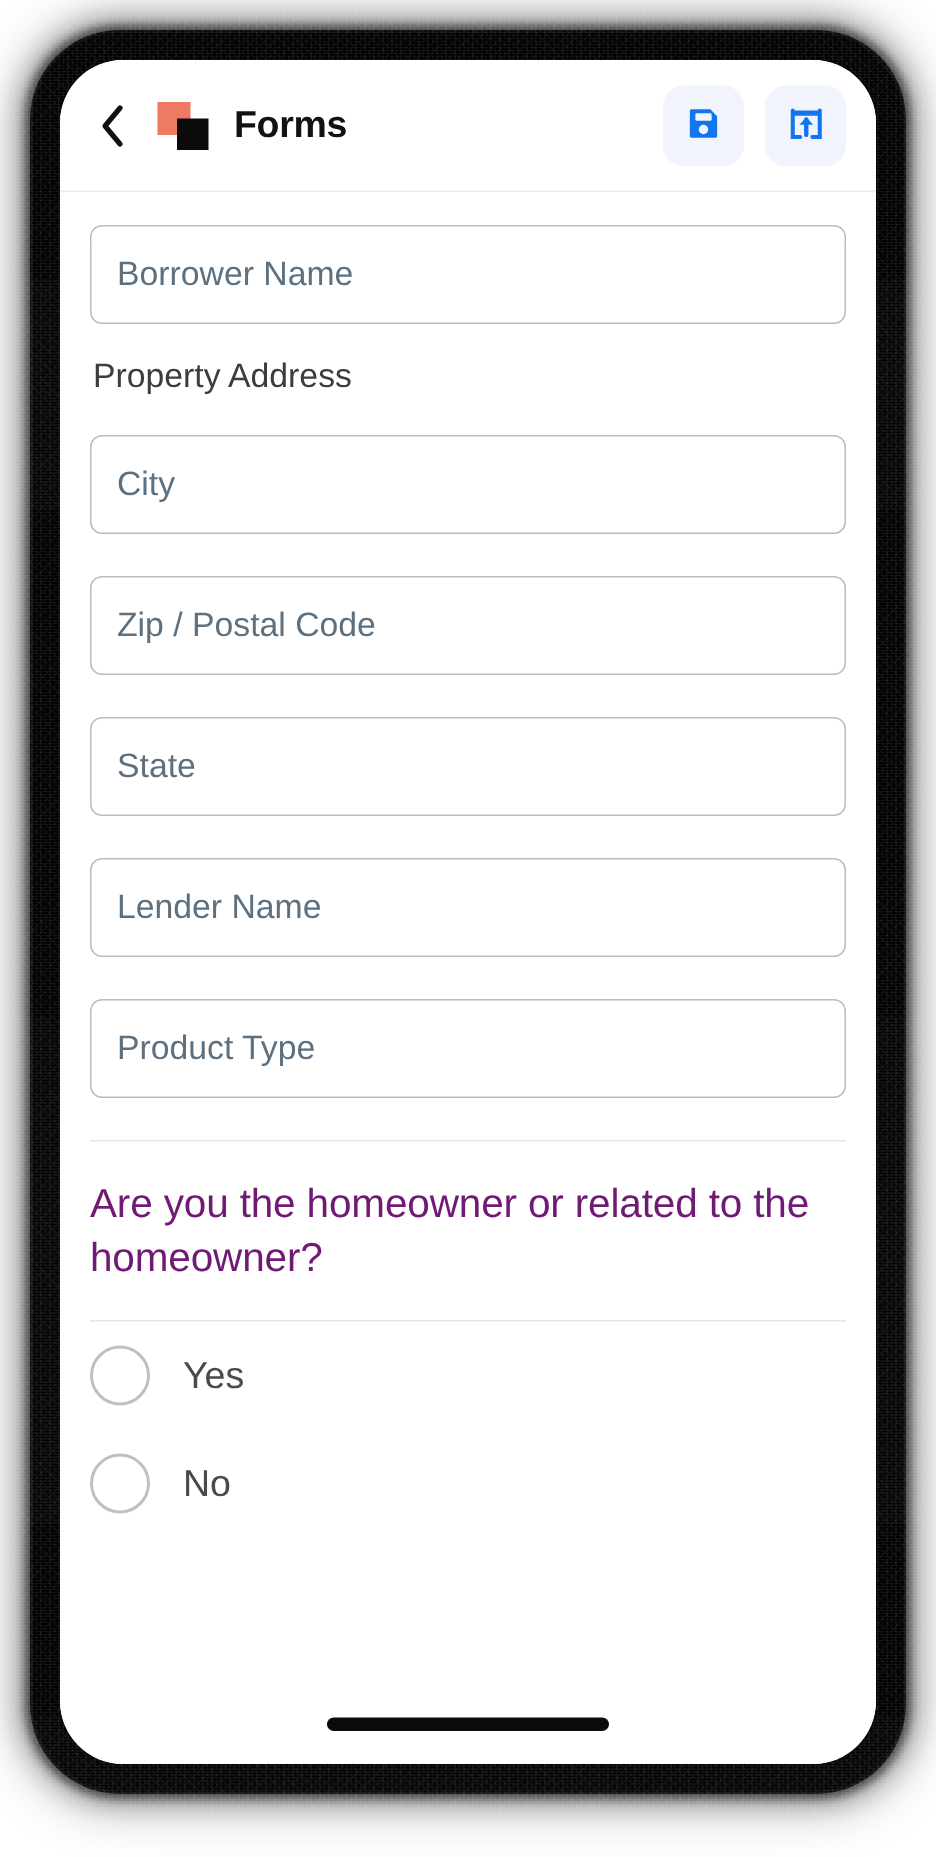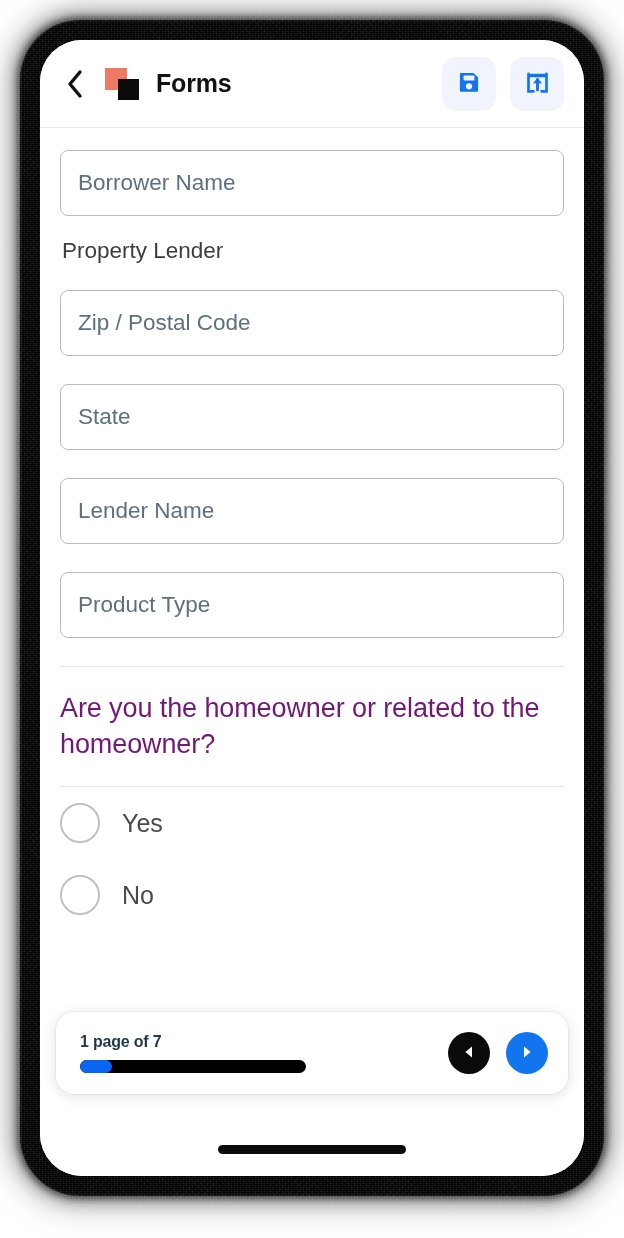--- a/index.html
+++ b/index.html
@@ -308,23 +308,24 @@
           </span>
         </button>
 
       </div>
     </div>
 
     <div class="content">
 
       <input class="field" type="text" placeholder="Borrower Name" style="">
 
-      <div class="section-label">Property Lender</div>
-
-
+      <div class="section-label">Property Address</div>
+
+
+      <input class="field" type="text" placeholder="City" style="">
 
       <input class="field" type="text" placeholder="Zip / Postal Code" style="">
 
       <input class="field" type="text" placeholder="State" style="">
 
       <input class="field" type="text" placeholder="Lender Name" style="">
 
       <input class="field" type="text" placeholder="Product Type" style="">
 
       <div class="divider"></div>
@@ -338,44 +339,17 @@
         <div class="radio-label">Yes</div>
       </div>
 
       <div class="radio-row">
         <div class="radio-circle"></div>
         <div class="radio-label">No</div>
       </div>
 
     </div>
 
-    <div class="pager">
-
-      <div class="pager-left">
-        <div class="pager-text">1 page of 7</div>
-        <div class="progress-track">
-          <div class="progress-fill" style="width: 14.3%;"></div>
-        </div>
-      </div>
-
-      <div class="pager-right">
-        <button class="nav-btn nav-prev">
-          <span>
-            <svg width="16" height="16" viewBox="0 0 16 16">
-              <path d="M11 2.6 L4.4 8 L11 13.4 Z" fill="#ffffff"></path>
-            </svg>
-          </span>
-        </button>
-        <button class="nav-btn nav-next">
-          <span>
-            <svg width="16" height="16" viewBox="0 0 16 16">
-              <path d="M5 2.6 L11.6 8 L5 13.4 Z" fill="#ffffff"></path>
-            </svg>
-          </span>
-        </button>
-      </div>
-
-    </div>
 
     <div class="home-indicator"></div>
 
   </div>
 </div>
 
 </body></html>

